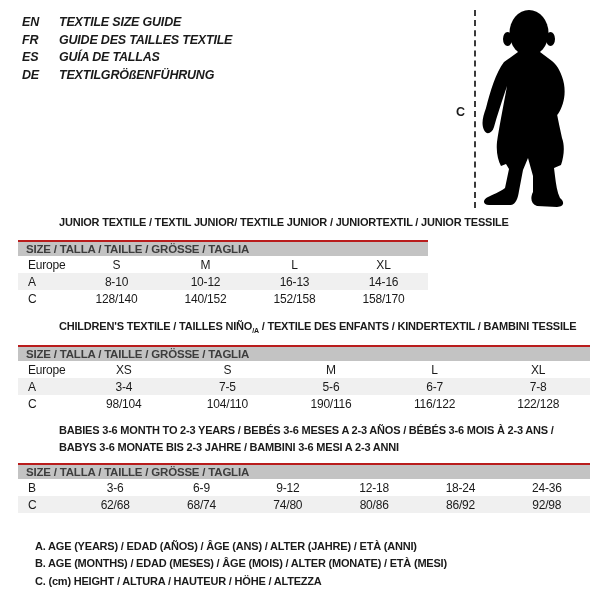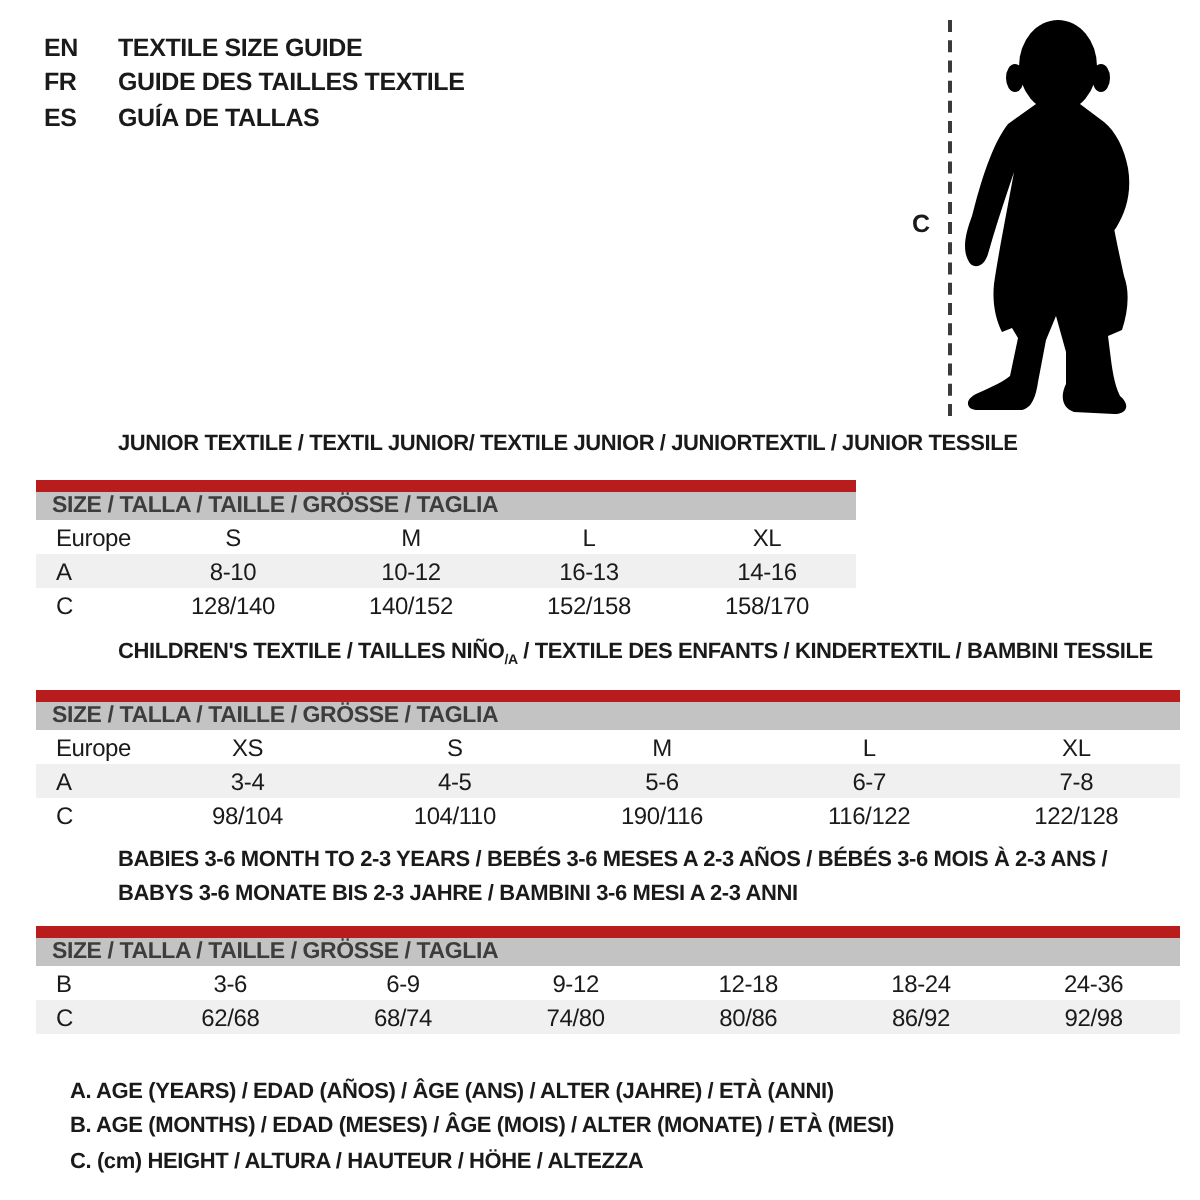--- a/index.html
+++ b/index.html
@@ -2,36 +2,36 @@
 <html><head>
 <meta charset="utf-8">
 <style>
   html,body{margin:0;padding:0;background:#ffffff;}
   .canvas{
     position:relative;width:600px;height:600px;background:#ffffff;overflow:hidden;
     font-family:"Liberation Sans","DejaVu Sans",sans-serif;color:#1a1a1a;
   }
   
   .lang-block{position:absolute;left:22px;top:15px;}
-  .lang-row{display:flex;height:17.5px;align-items:center;}
+  .lang-row{display:flex;height:17.5px;font-style:italic;}
   .lang-code{width:37px;font-size:12.5px;font-weight:bold;letter-spacing:-0.2px;}
   .lang-title{font-size:12.5px;font-weight:bold;letter-spacing:-0.2px;}
   
   .figure-label{position:absolute;left:456px;top:105px;font-size:12.5px;font-weight:bold;}
   .dotted-line{position:absolute;left:474px;top:10px;height:198px;width:0;border-left:2px dashed #3a3a3a;}
   .baby-svg{position:absolute;left:478px;top:8px;}
   
   .table-title{position:absolute;left:18px;font-size:11px;font-weight:bold;letter-spacing:-0.2px;white-space:nowrap;margin-left:41px;}
   .table-title sub{font-size:7px;}
   
   .size-table{position:absolute;left:18px;}
   .t1{width:410px;}
   .t23{width:572px;}
   .size-bar{
-    height:14px;line-height:14px;background:#c3c3c3;border-top:6px solid #b91c1c;
+    height:14px;line-height:14px;background:#c3c3c3;border-top:2px solid #b91c1c;
     font-size:11.5px;font-weight:bold;color:#3d3d3d;padding-left:8px;letter-spacing:-0.2px;
   }
   .t-row{display:flex;height:17px;align-items:center;font-size:12px;letter-spacing:-0.2px;}
   .t-row.shaded{background:#f0f0f0;}
   .t-label{width:54px;padding-left:10px;box-sizing:border-box;}
   .t-cell{flex:1;text-align:center;}
   
   .legend{position:absolute;left:18px;top:538px;}
   .legend-line{font-size:11px;font-weight:bold;letter-spacing:-0.2px;height:17.3px;line-height:17.3px;white-space:nowrap;margin-left:17px;}
 </style>
@@ -45,20 +45,24 @@
       <span class="lang-code">EN</span>
       <span class="lang-title">TEXTILE SIZE GUIDE</span>
     </div>
     <div class="lang-row">
       <span class="lang-code">FR</span>
       <span class="lang-title">GUIDE DES TAILLES TEXTILE</span>
     </div>
     <div class="lang-row">
       <span class="lang-code">ES</span>
       <span class="lang-title">GUÍA DE TALLAS</span>
+    </div>
+    <div class="lang-row">
+      <span class="lang-code">DE</span>
+      <span class="lang-title">TEXTILGRÖßENFÜHRUNG</span>
     </div>
   </div>
 
   <span class="figure-label">C</span>
   <div class="dotted-line"></div>
   <svg class="baby-svg" width="100" height="202" viewBox="0 0 100 202">
     <g fill="#000000">
       <ellipse cx="29.5" cy="31" rx="4.5" ry="7"></ellipse>
       <ellipse cx="72.5" cy="31" rx="4.5" ry="7"></ellipse>
       <ellipse cx="51" cy="25" rx="19.5" ry="23"></ellipse>
@@ -133,21 +137,21 @@
       <span class="t-label">Europe</span>
       <span class="t-cell">XS</span>
       <span class="t-cell">S</span>
       <span class="t-cell">M</span>
       <span class="t-cell">L</span>
       <span class="t-cell">XL</span>
     </div>
     <div class="t-row shaded">
       <span class="t-label">A</span>
       <span class="t-cell">3-4</span>
-      <span class="t-cell">4-5</span>
+      <span class="t-cell">7-5</span>
       <span class="t-cell">5-6</span>
       <span class="t-cell">6-7</span>
       <span class="t-cell">7-8</span>
     </div>
     <div class="t-row">
       <span class="t-label">C</span>
       <span class="t-cell">98/104</span>
       <span class="t-cell">104/110</span>
       <span class="t-cell">190/116</span>
       <span class="t-cell">116/122</span>

